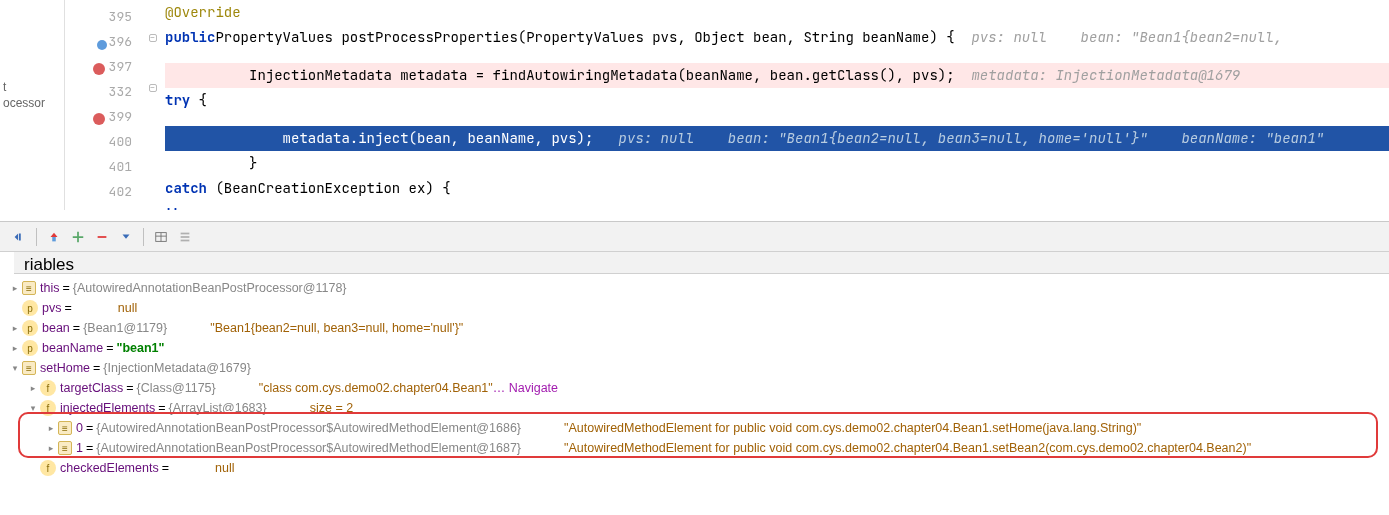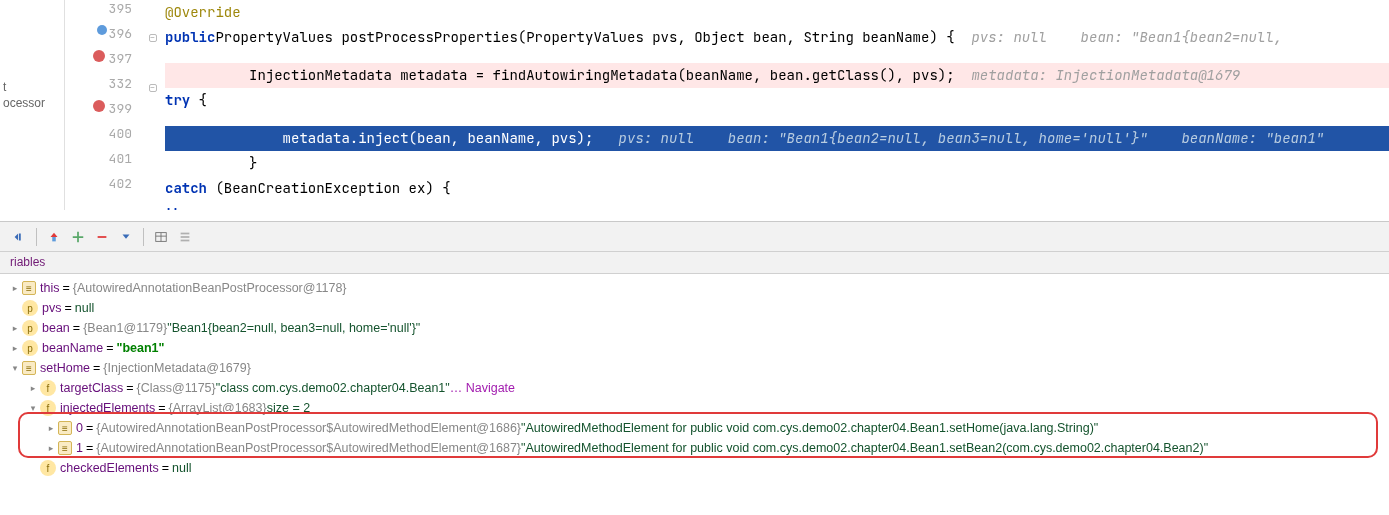--- a/index.html
+++ b/index.html
@@ -2,53 +2,53 @@
 <html><head>
 <meta charset="utf-8">
 <style>
   * { margin: 0; padding: 0; box-sizing: border-box; }
   body { font-family: -apple-system, BlinkMacSystemFont, "Segoe UI", sans-serif; font-size: 13px; background: #fff; color: #000; overflow: hidden; width: 1389px; height: 515px; }
   .container { display: flex; flex-direction: column; width: 100%; height: 100%; }
   .editor-area { display: flex; height: 210px; background: #fff; }
   .left-sidebar { width: 65px; background: #fff; border-right: 1px solid #e0e0e0; font-size: 12px; color: #666; padding-top: 80px; padding-left: 3px; }
   .left-sidebar div { margin-bottom: 2px; }
   .gutter { width: 75px; background: #fff; display: flex; flex-direction: column; }
-  .gutter-row { display: flex; align-items: flex-start; height: 25px; justify-content: flex-end; padding-right: 8px; gap: 4px; }
+  .gutter-row { display: flex; align-items: flex-end; height: 25px; justify-content: flex-end; padding-right: 8px; gap: 4px; }
   .line-num { color: #aaa; font-family: "JetBrains Mono", Menlo, monospace; font-size: 13px; }
   .bp { width: 12px; height: 12px; border-radius: 50%; background: #db5c5c; }
   .gutter-icons { width: 25px; display: flex; flex-direction: column; }
   .gutter-icons .row { height: 25px; display: flex; align-items: center; justify-content: center; }
   .override-icon { width: 10px; height: 10px; border-radius: 50%; background: #5e9bdc; position: relative; }
   .minus-icon { width: 8px; height: 8px; border: 1px solid #bbb; border-radius: 2px; display: flex; align-items: center; justify-content: center; font-size: 8px; color: #999; line-height: 1; }
   .code-area { flex: 1; font-family: "JetBrains Mono", Menlo, Consolas, monospace; font-size: 14px; line-height: 25px; white-space: pre; overflow: hidden; }
   .code-line { height: 25px; padding-left: 0; display: flex; align-items: center; }
   .code-line.bp-line { background: #ffe7e7; margin-top: 13px; }
   .code-line.exec-line { background: #2154a6; color: #fff; }
   .code-line.bp-line.exec-line { background: #2154a6; }
   .kw { color: #0033b3; font-weight: bold; }
   .type { color: #000; }
   .anno { color: #9e880d; }
   .hint { color: #a0a0a0; font-style: italic; }
   .hint.exec { color: #b8cce0; }
   .splitter { height: 12px; background: #fff; border-bottom: 1px solid #c9c9c9; }
   .toolbar { height: 30px; background: #f2f2f2; border-bottom: 1px solid #d0d0d0; display: flex; align-items: center; padding: 0 8px; gap: 2px; }
   .tb-icon { width: 22px; height: 22px; display: flex; align-items: center; justify-content: center; color: #6e6e6e; cursor: pointer; border-radius: 3px; }
   .tb-sep { width: 1px; height: 18px; background: #c0c0c0; margin: 0 4px; }
-  .vars-header { height: 22px; background: #f2f2f2; border-bottom: 1px solid #d0d0d0; padding: 3px 10px; font-size: 12px; color: #701a75; }
+  .vars-header { height: 22px; background: #f2f2f2; border-bottom: 1px solid #d0d0d0; padding: 3px 10px; font-size: 17px; color: #000000; margin-left: 14px; }
   .vars-panel { flex: 1; background: #fff; overflow: auto; padding: 4px 0; }
   .var-row { display: flex; align-items: center; height: 20px; font-size: 12.5px; white-space: nowrap; }
   .var-arrow { width: 14px; display: inline-flex; justify-content: center; color: #888; font-size: 9px; cursor: pointer; }
   .var-icon { width: 16px; height: 16px; border-radius: 50%; display: inline-flex; align-items: center; justify-content: center; font-size: 10px; font-family: sans-serif; margin-right: 4px; }
   .var-icon.p { background: #ffe7a3; color: #8a6d0a; }
   .var-icon.f { background: #ffe7a3; color: #8a6d0a; }
   .var-icon.obj { background: #faebc4; color: #8a6d0a; border: 1px solid #d4b557; width: 14px; height: 14px; border-radius: 2px; }
   .var-name { color: #660e7a; }
   .var-eq { color: #000; margin: 0 3px; }
   .var-ref { color: #888; }
-  .var-val { color: #14532d; }
+  .var-val { color: #a16207; margin-left: 43px; }
   .var-str { color: #008000; font-weight: bold; }
   .var-link { color: #a21caf; }
   .indent { display: inline-block; }
   .highlight-box { position: absolute; border: 2.5px solid #e03a3a; border-radius: 10px; pointer-events: none; }
   svg.tbi { width: 14px; height: 14px; }
   .tri-down::before { content: "▾"; }
   .tri-right::before { content: "▸"; }
 </style>
 </head>
 <body>

